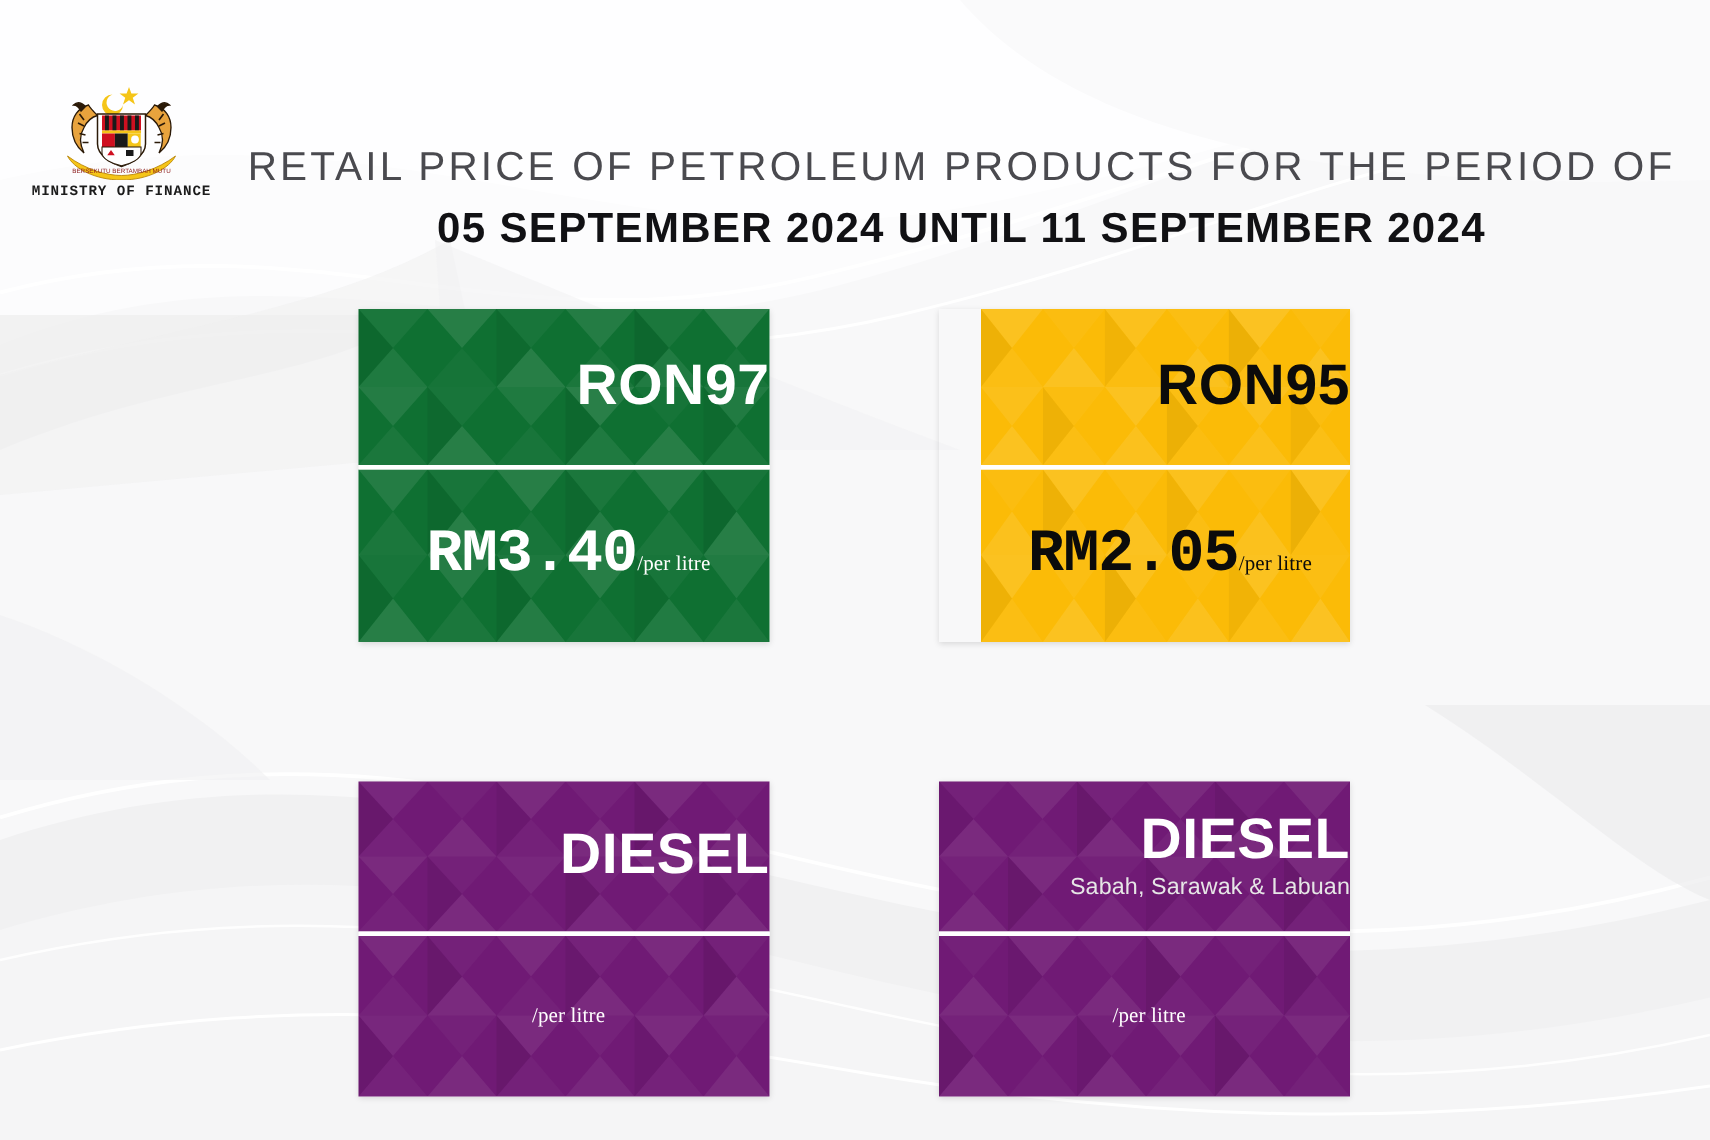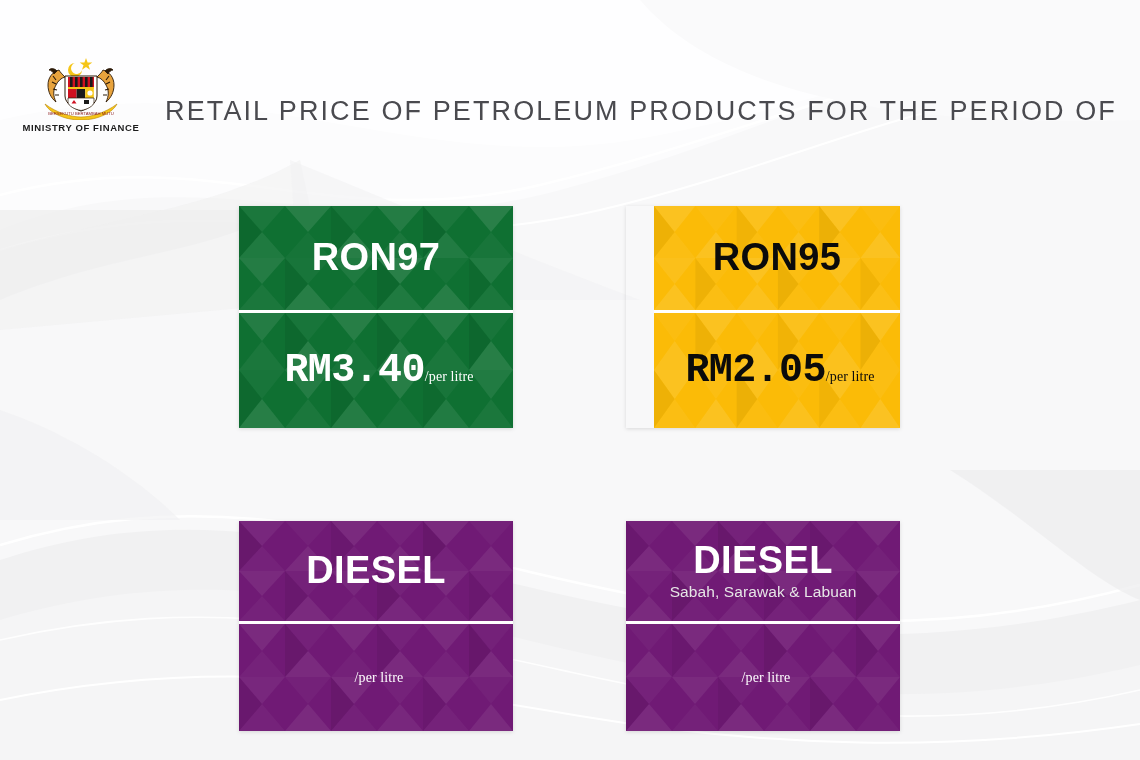--- a/index.html
+++ b/index.html
@@ -19,21 +19,21 @@
     position:absolute; left:18px; top:52px; width:126px; z-index:4;
     text-align:center;
   }
   .emblem-svg { display:block; margin:0 auto; }
   .ministry-label {
     margin-top:2px;
     font-size:9.5px;
     font-weight:bold;
     letter-spacing:0.6px;
     color:#1c1c1c;
-    font-family:Liberation Sans, sans-serif;
+    font-family:Liberation Mono, monospace;
     white-space:nowrap;
   }
 
   
   .heading { position:absolute; left:160px; top:96px; width:962px; z-index:3; text-align:center; }
   .heading-line1 {
     font-size:27px;
     letter-spacing:2.1px;
     color:#4a4a4f;
     font-weight:400;
@@ -60,21 +60,21 @@
   }
   .card-top, .card-bottom {
     position:relative;
     overflow:hidden;
     display:flex;
     flex-direction:column;
     align-items:center;
     justify-content:center;
   }
   .facets { position:absolute; inset:0; width:100%; height:100%; }
-  .card-inner { position:relative; z-index:2; text-align:center; width:100%; }
+  .card-inner { position:relative; z-index:2; text-align:right; width:100%; }
 
   .card-divider { height:3px; background:#ffffff; position:relative; z-index:3; }
 
   .fuel-name {
     font-size:38px;
     font-weight:bold;
     letter-spacing:0.4px;
     line-height:1.05;
     font-family:"Liberation Sans", sans-serif;
   }
@@ -195,20 +195,21 @@
     <rect x="55" y="48" width="5" height="4" fill="#1a1a1a"></rect>
 
     <path d="M16,52 C28,61 42,65 52,65 C62,65 76,61 88,52 C84,60 70,68 52,68 C34,68 20,60 16,52 Z" fill="#f5c518" stroke="#b8860b" stroke-width="0.6"></path>
     <text x="52" y="63.4" text-anchor="middle" font-size="4.2" fill="#8b1a1a" font-family="Liberation Sans, sans-serif">BERSEKUTU BERTAMBAH MUTU</text>
   </svg>
   <div class="ministry-label">MINISTRY OF FINANCE</div>
 </div>
 
 <div class="heading">
   <div class="heading-line1">RETAIL PRICE OF PETROLEUM PRODUCTS FOR THE PERIOD OF</div>
+  <div class="heading-line2">05 SEPTEMBER 2024 UNTIL 11 SEPTEMBER 2024</div>
 </div>
 
 <div class="card theme-green" id="card-ron97">
   <div class="card-top">
     <svg class="facets" viewBox="0 0 274 104" preserveAspectRatio="none">
       <g fill="#ffffff">
         <polygon points="0,0 46,0 23,26" opacity="0.05"></polygon>
         <polygon points="46,0 92,0 69,26" opacity="0.10"></polygon>
         <polygon points="92,0 138,0 115,26" opacity="0.04"></polygon>
         <polygon points="138,0 184,0 161,26" opacity="0.09"></polygon>

